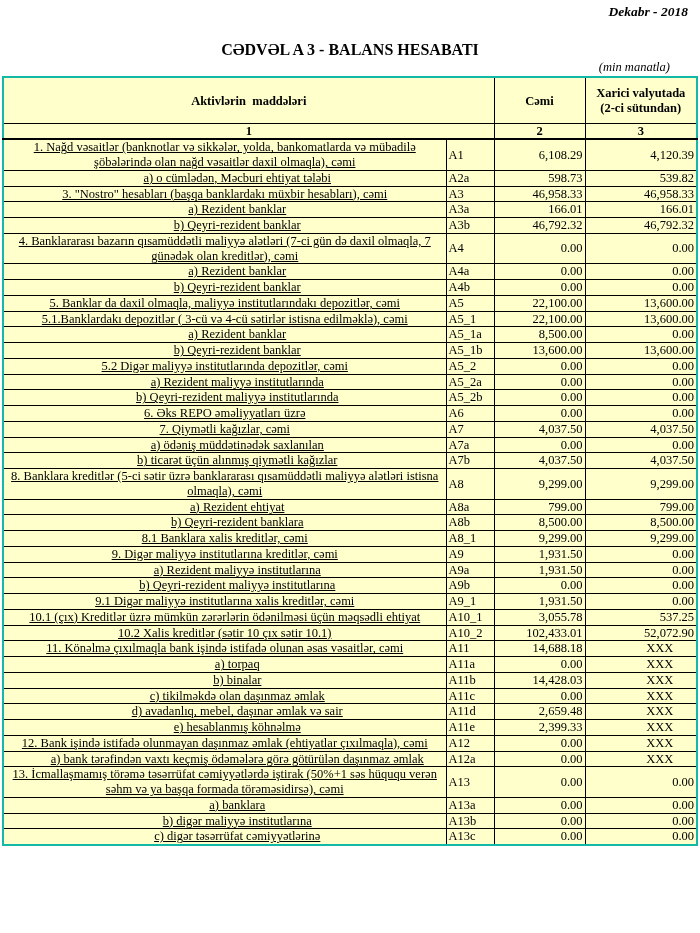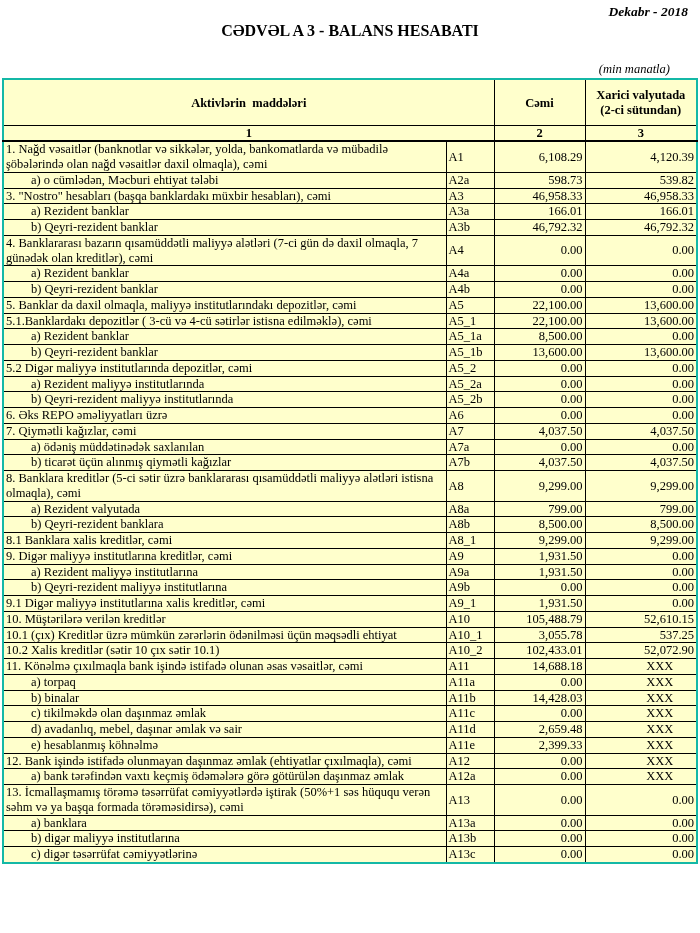--- a/index.html
+++ b/index.html
@@ -22,28 +22,28 @@
     padding-right: 12px;
     font-size: 13.5px;
     font-weight: bold;
     font-style: italic;
   }
   .title {
     text-align: center;
     font-size: 16px;
     font-weight: bold;
     line-height: 1.28;
-    margin-top: 1px;
+    margin-top: 20px;
   }
   .unit-note {
     text-align: right;
     padding-right: 30px;
     font-style: italic;
     font-size: 12.5px;
-    margin-top: 21px;
+    margin-top: 0;
     margin-bottom: 1px;
   }
   table.balance {
     border-collapse: collapse;
     table-layout: fixed;
     width: 696px;
     margin-left: 2px;
     border: 2px solid #14b8a6;
   }
   table.balance th, table.balance td {
@@ -58,21 +58,21 @@
   tr.head-row th { height: 46px; }
   th.items-head { white-space: pre-wrap; }
   tr.num-row td {
     font-weight: bold;
     text-align: center;
     height: 16px;
     border-bottom: 2px solid #000;
     line-height: 1.0;
   }
   tbody td { font-size: 11.8px; line-height: 1.18; padding-top: 0.5px; padding-bottom: 0.5px; }
-  td.label { text-align: left; }
+  td.label { text-align: center; text-decoration: underline; }
   td.label.sub { text-indent: 25px; }
   td.code { }
   td.val { text-align: right; padding-right: 3px; }
   td.val.xxx { text-align: center; font-size: 12.5px; padding-left: 40px; }
   td.w { background: #ffffff; }
 </style>
 </head>
 <body>
 
 <div class="page">
@@ -219,21 +219,21 @@
     <td class="val">4,037.50</td>
     <td class="val">4,037.50</td>
   </tr>
         <tr>
     <td class="label">8. Banklara kreditlər (5-ci sətir üzrə banklararası qısamüddətli maliyyə alətləri istisna olmaqla), cəmi</td>
     <td class="code">A8</td>
     <td class="val">9,299.00</td>
     <td class="val">9,299.00</td>
   </tr>
         <tr>
-    <td class="label sub">a) Rezident valyutada</td>
+    <td class="label sub">a) Rezident ehtiyat</td>
     <td class="code">A8a</td>
     <td class="val">799.00</td>
     <td class="val">799.00</td>
   </tr>
         <tr>
     <td class="label sub">b) Qeyri-rezident banklara</td>
     <td class="code">A8b</td>
     <td class="val">8,500.00</td>
     <td class="val">8,500.00</td>
   </tr>
@@ -261,26 +261,20 @@
     <td class="val">0.00</td>
     <td class="val">0.00</td>
   </tr>
         <tr>
     <td class="label">9.1 Digər maliyyə institutlarına xalis kreditlər, cəmi</td>
     <td class="code">A9_1</td>
     <td class="val">1,931.50</td>
     <td class="val">0.00</td>
   </tr>
         <tr>
-    <td class="label">10. Müştərilərə verilən kreditlər</td>
-    <td class="code">A10</td>
-    <td class="val">105,488.79</td>
-    <td class="val">52,610.15</td>
-  </tr>
-        <tr>
     <td class="label">10.1 (çıx) Kreditlər üzrə mümkün zərərlərin ödənilməsi üçün məqsədli ehtiyat</td>
     <td class="code">A10_1</td>
     <td class="val">3,055.78</td>
     <td class="val">537.25</td>
   </tr>
         <tr>
     <td class="label">10.2 Xalis kreditlər (sətir 10 çıx sətir 10.1)</td>
     <td class="code">A10_2</td>
     <td class="val">102,433.01</td>
     <td class="val">52,072.90</td>

